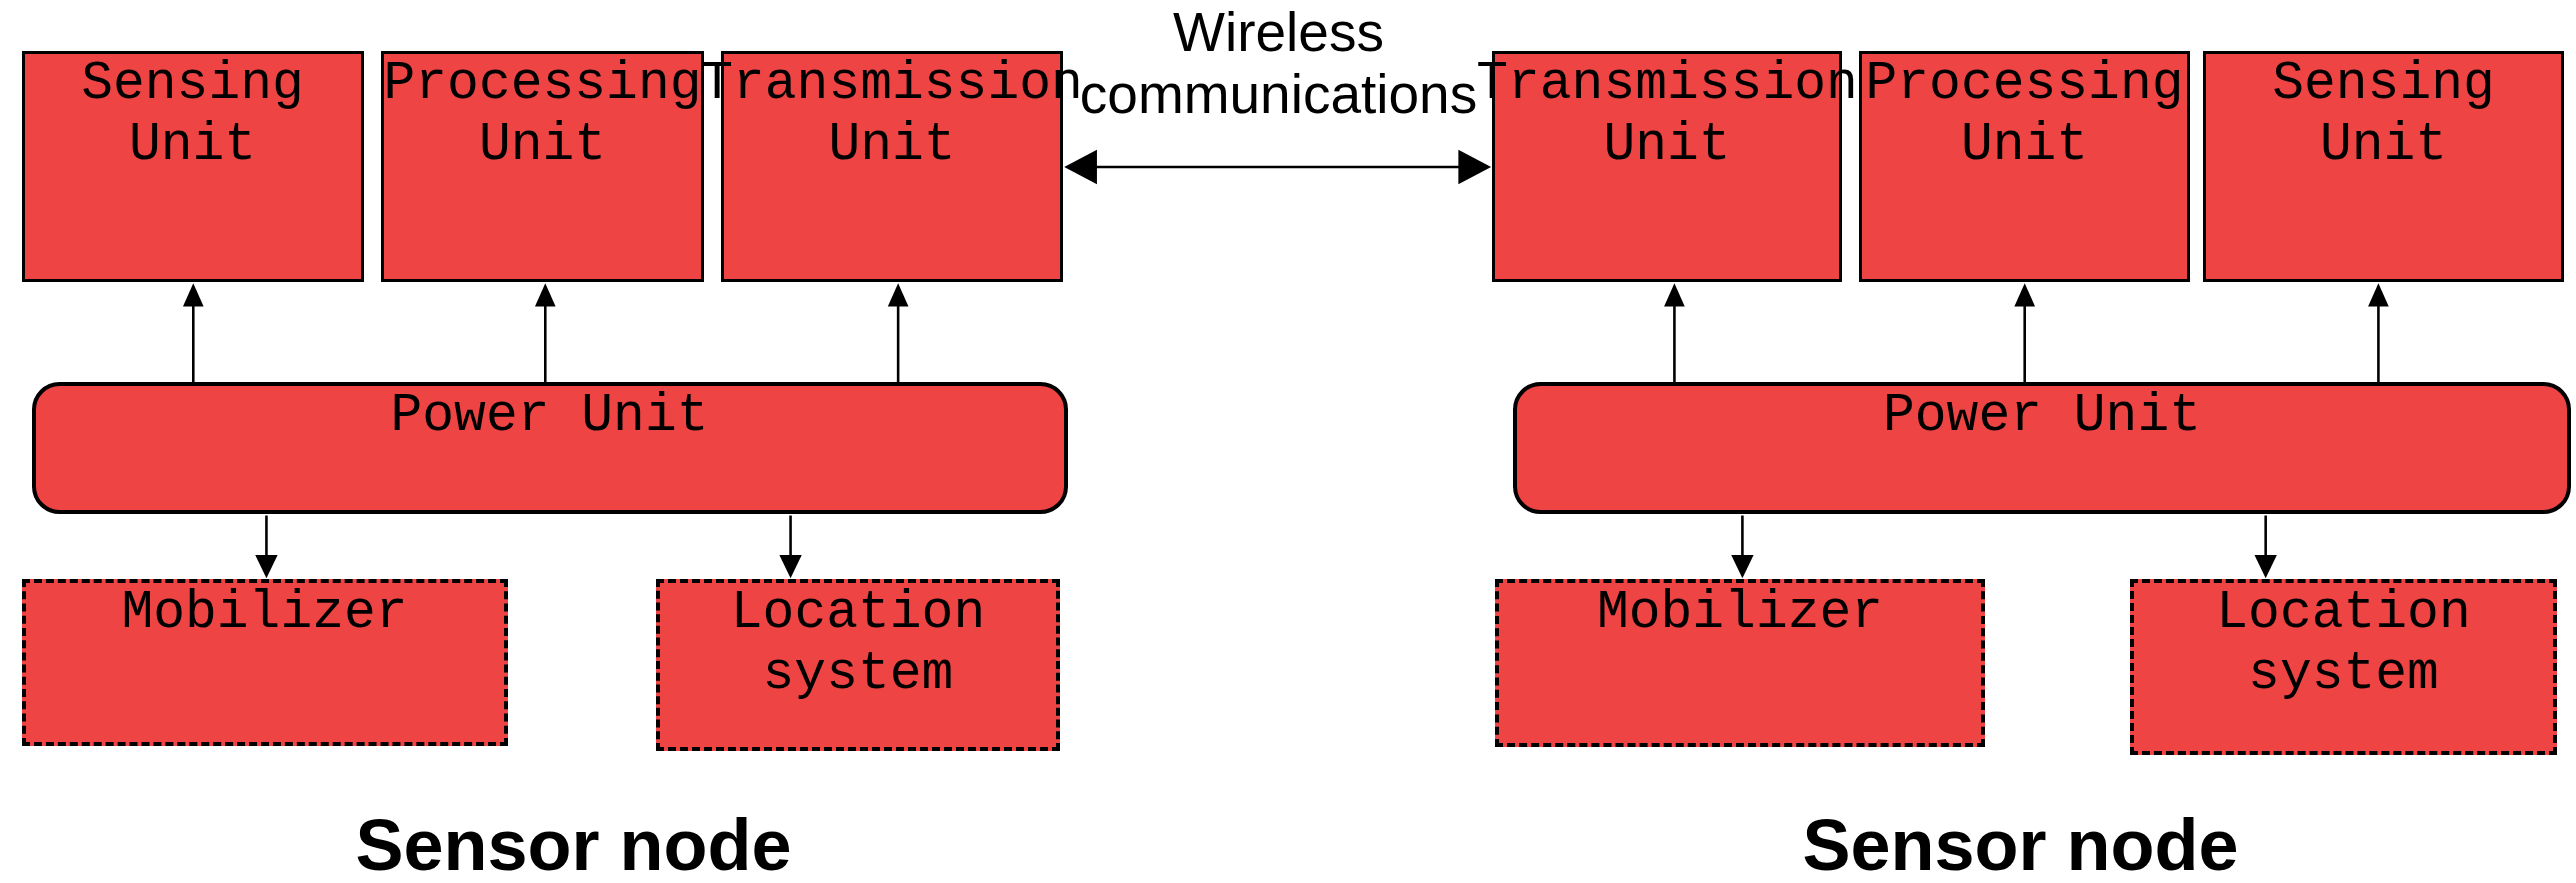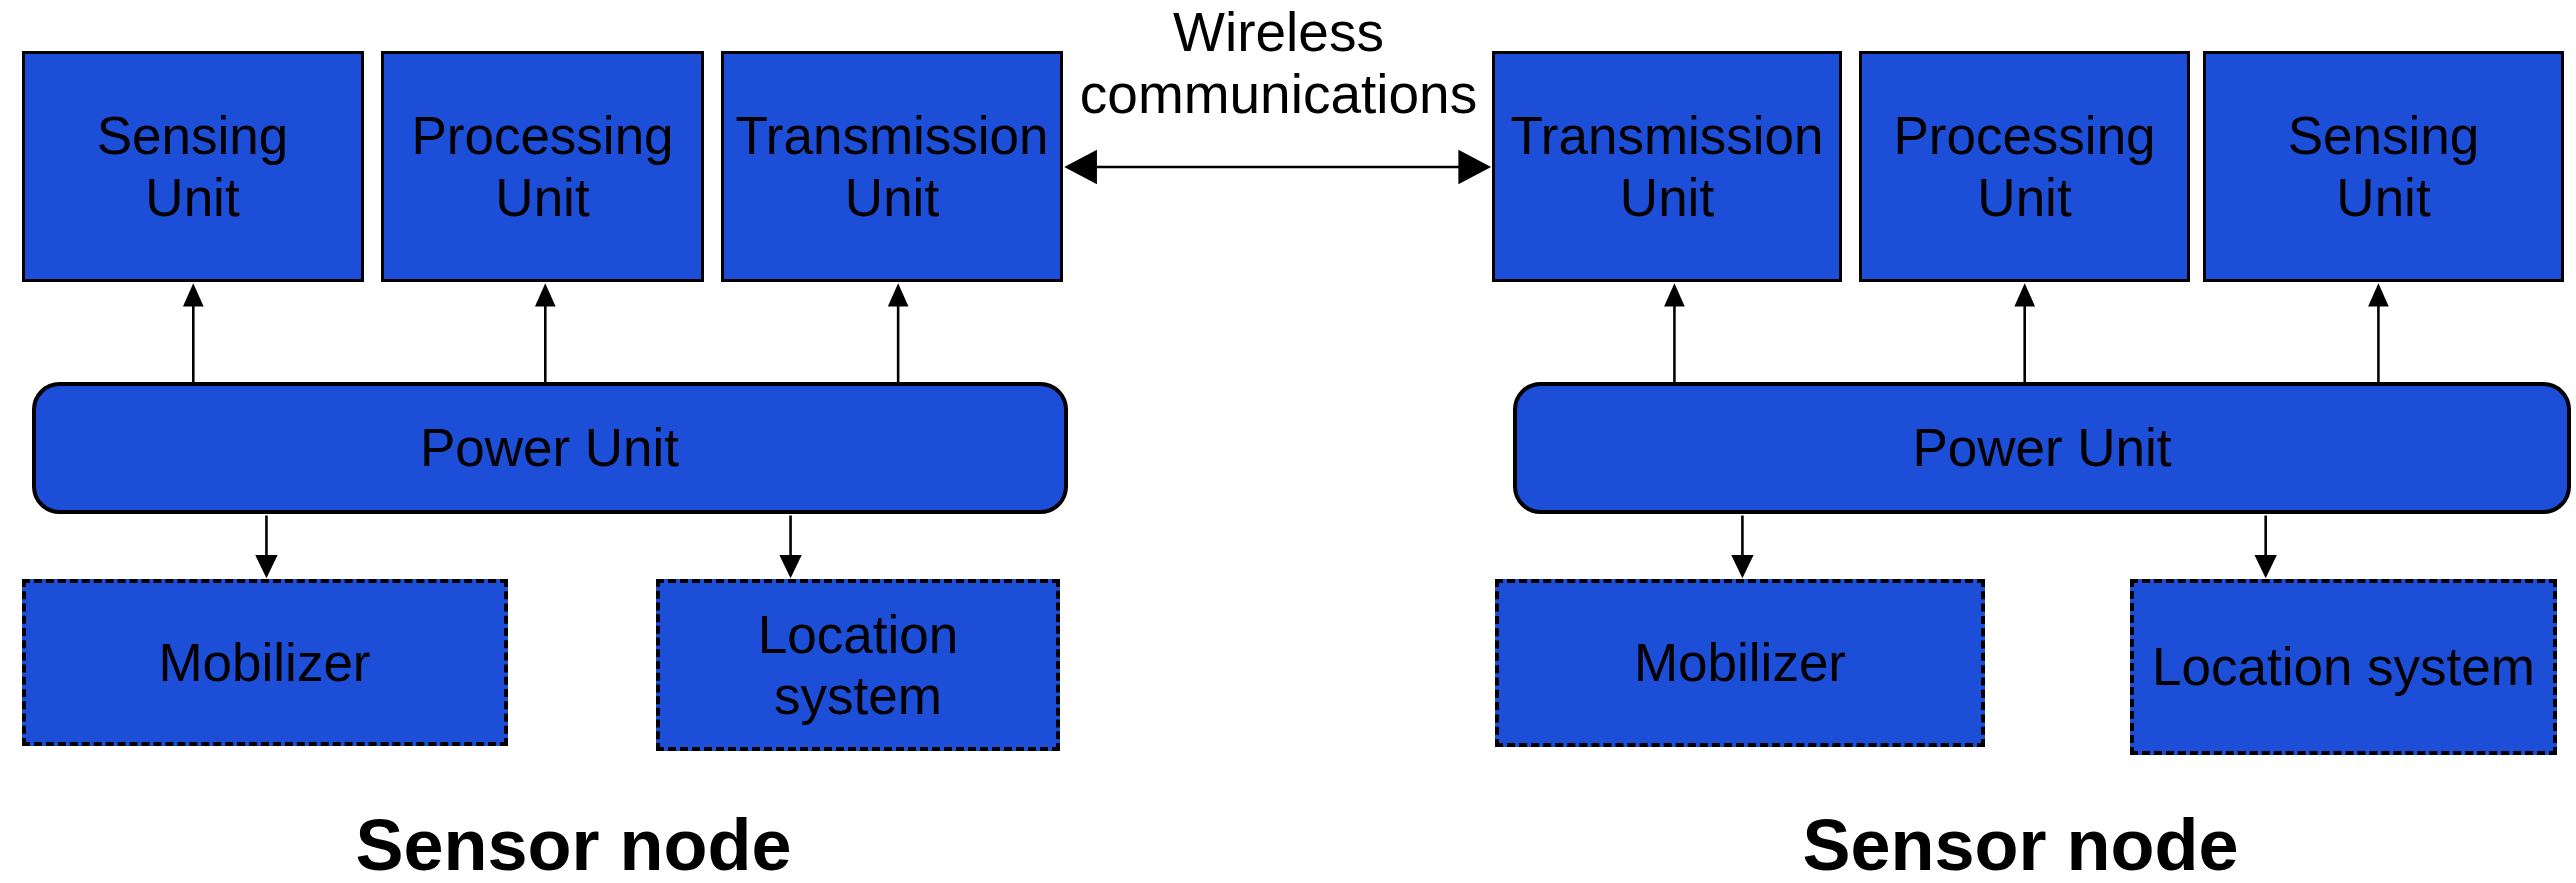--- a/index.html
+++ b/index.html
@@ -20,24 +20,24 @@
     position: absolute;
     left: 0;
     top: 0;
     width: 2576px;
     height: 883px;
   }
   .box {
     position: absolute;
     box-sizing: border-box;
     display: flex;
-    align-items: center;
     justify-content: center;
     text-align: center;
-    background: #1d4ed8;
+    background: #ef4444;
+    font-family: Liberation Mono, monospace;
   }
   .unit-box {
     border: 3.4px solid #000000;
   }
   .power-box {
     border: 4.3px solid #000000;
     border-radius: 27.6px;
     margin-left: 10px;
   }
   .dashed-box {

